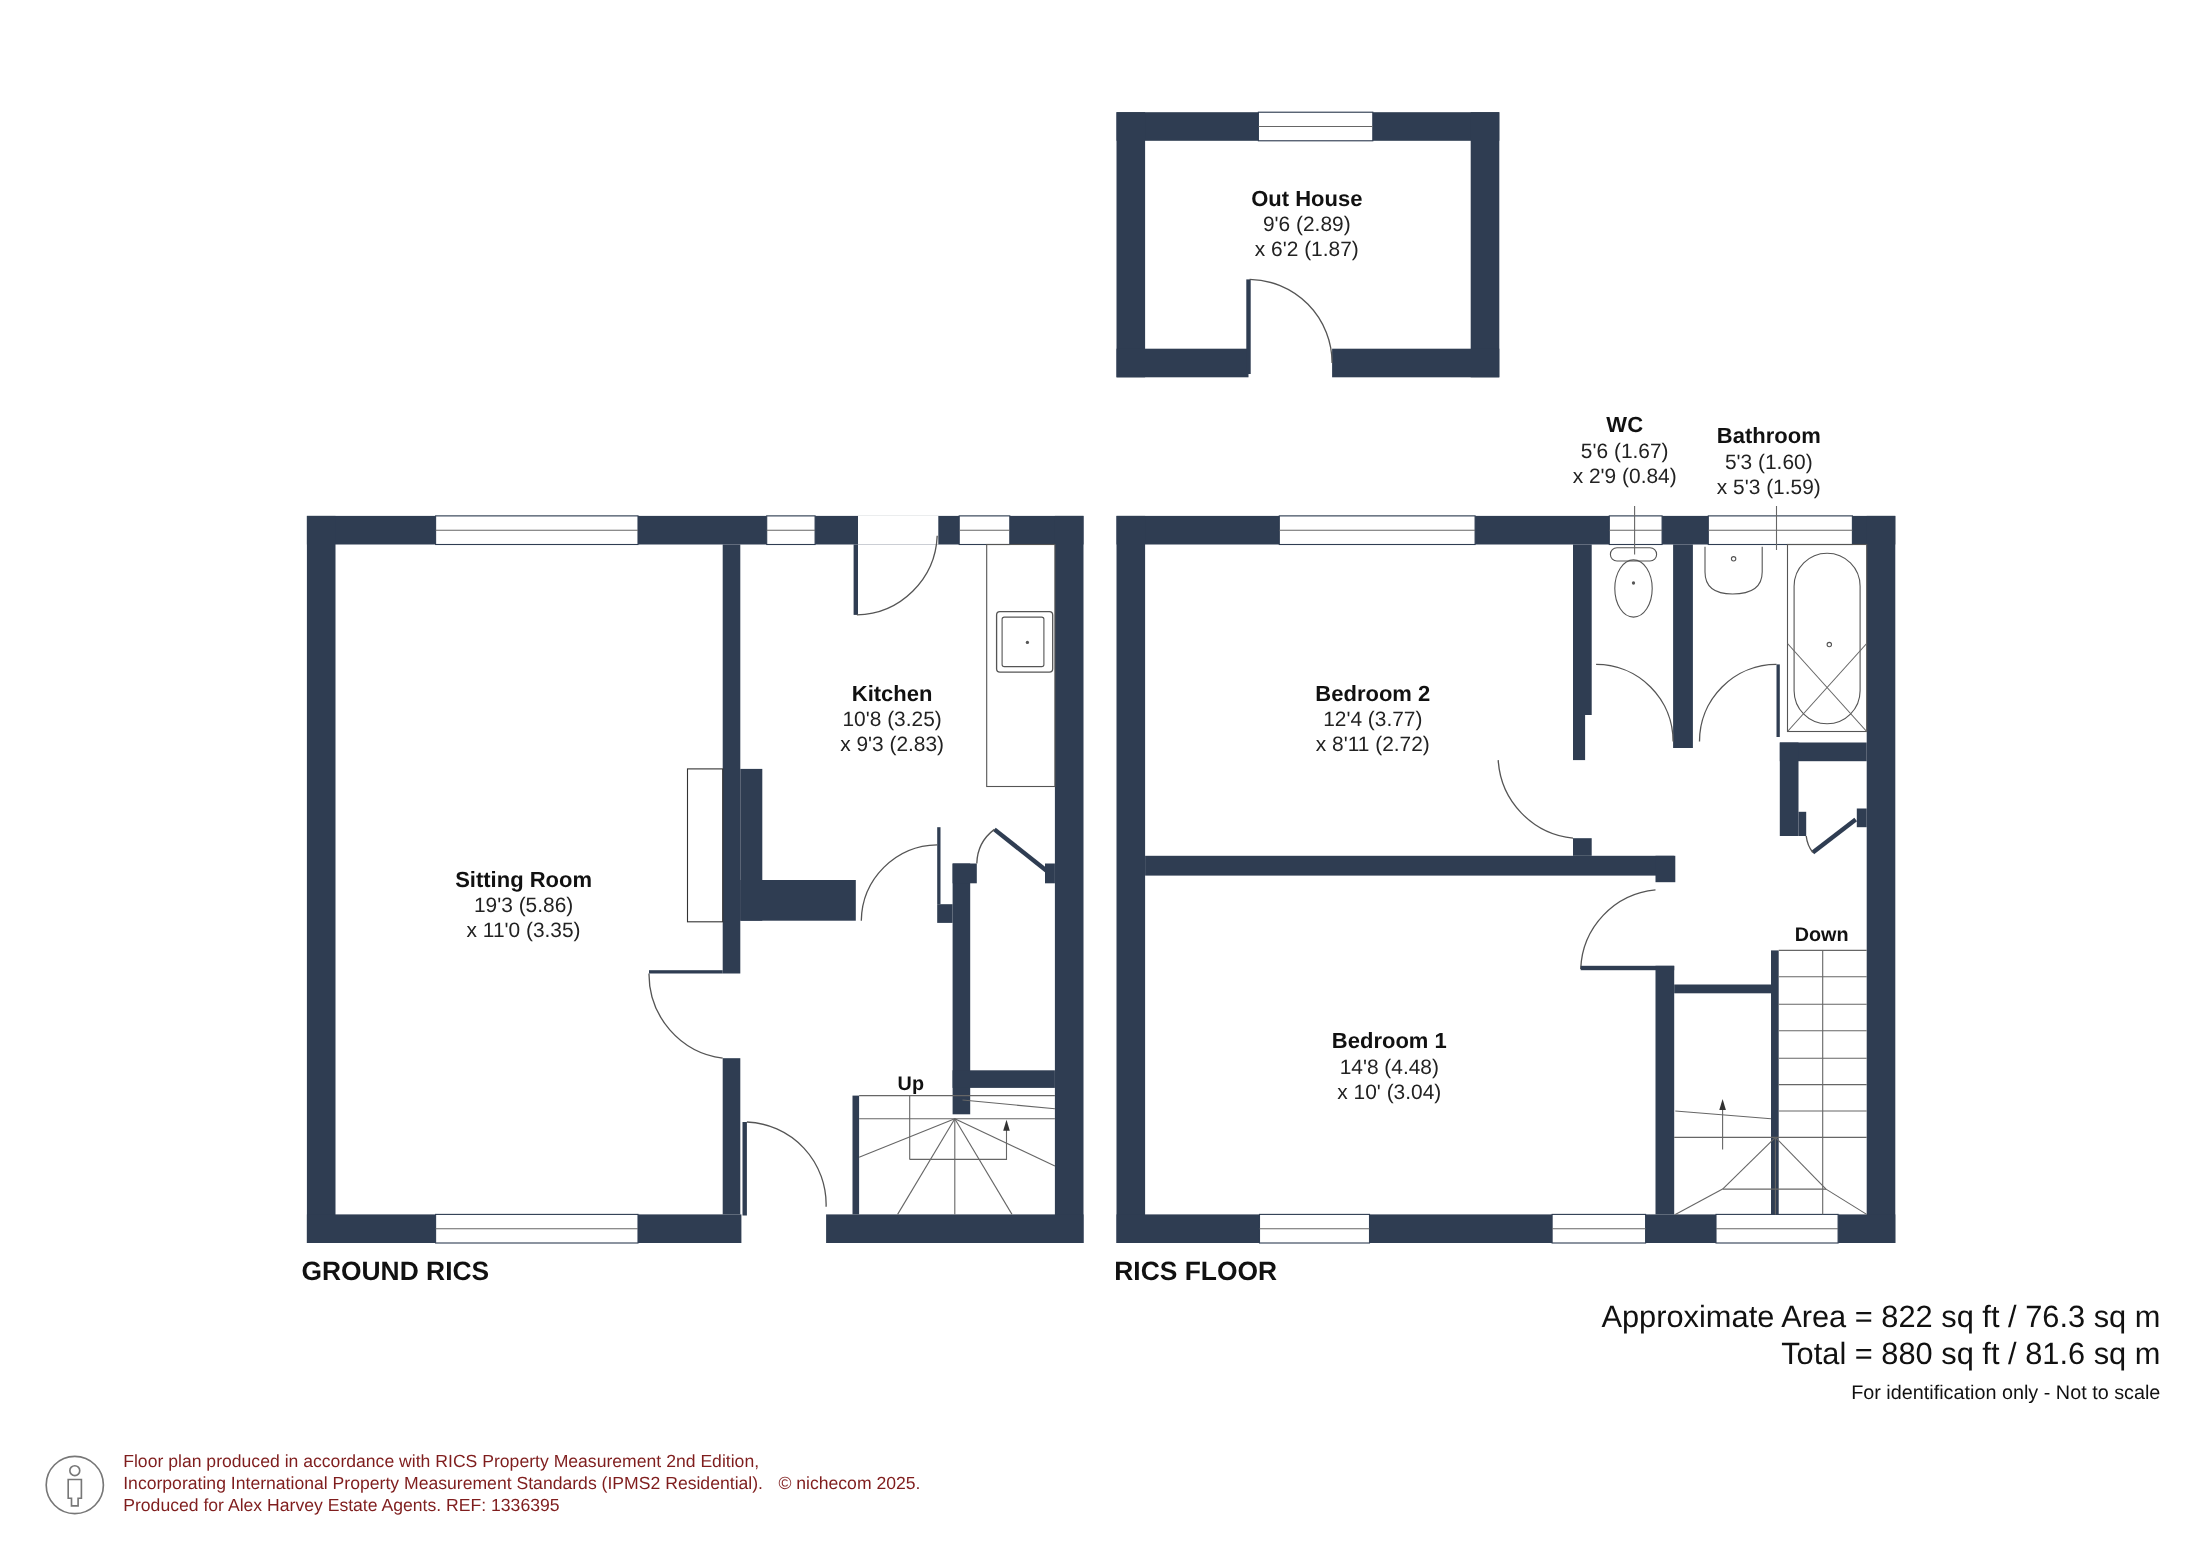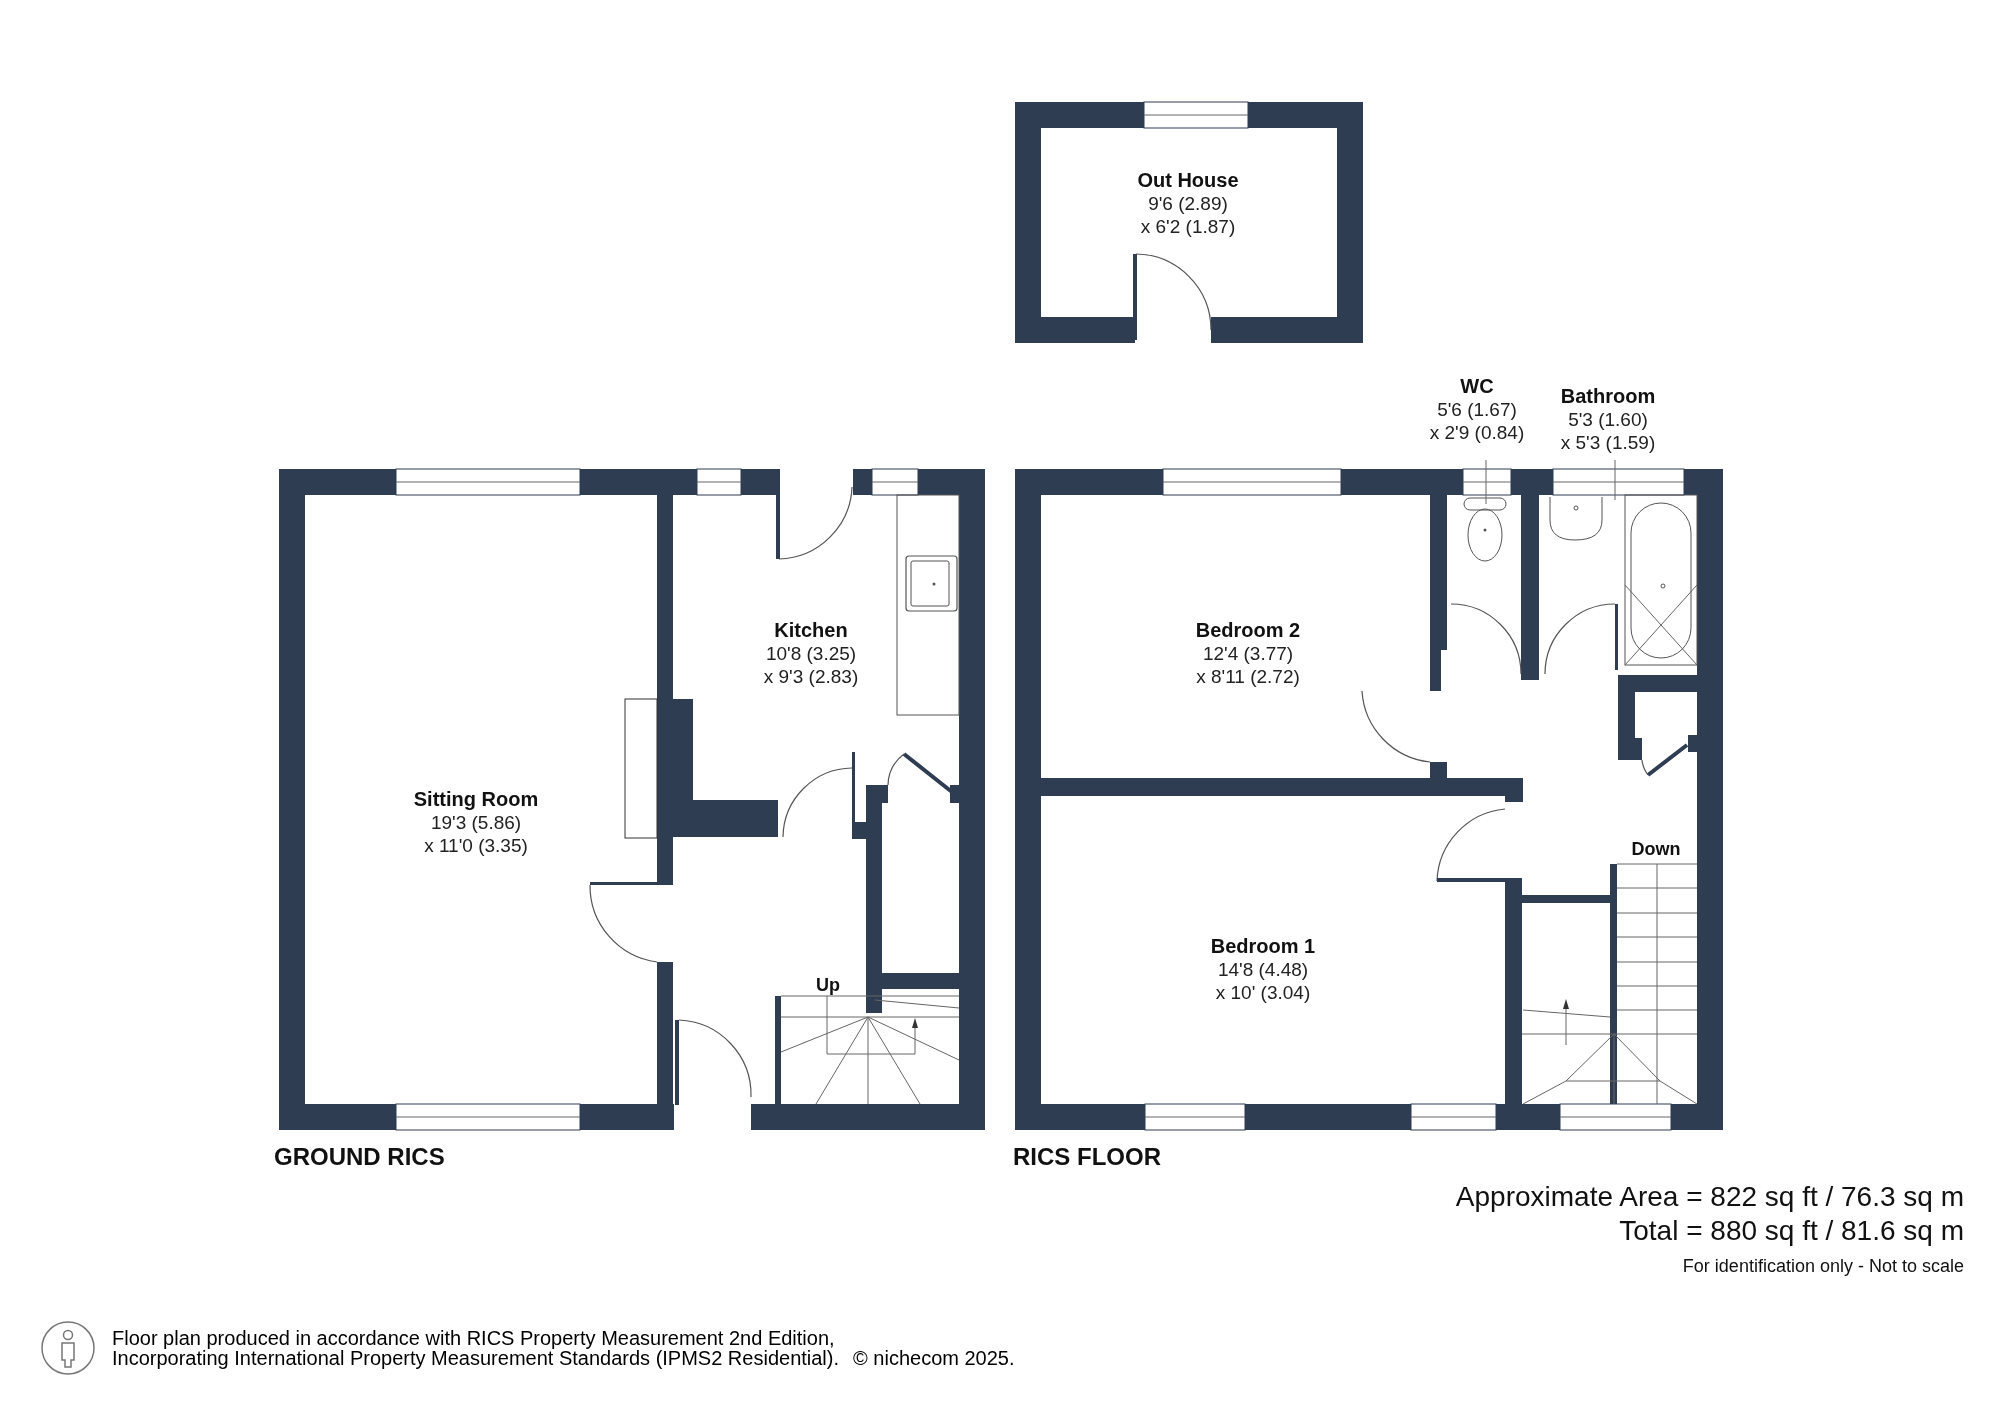--- a/index.html
+++ b/index.html
@@ -9,21 +9,21 @@
   .win { fill: #ffffff; stroke: #2f3d52; stroke-width: 1; }
   .line { stroke: #555; stroke-width: 1.2; fill: none; }
   .thin { stroke: #666; stroke-width: 1; fill: none; }
   .room-name { font-family: "Liberation Sans", sans-serif; font-weight: bold; font-size: 20px; fill: #111; text-anchor: middle; }
   .room-dim { font-family: "Liberation Sans", sans-serif; font-size: 19px; fill: #222; text-anchor: middle; }
   .floor-label { position: absolute; font-weight: bold; font-size: 24px; color: #111; }
   .area { position: absolute; right: 36px; text-align: right; color: #111; }
   .area .big { font-size: 28px; line-height: 34px; }
   .area .small { font-size: 18px; margin-top: 8px; }
   .footer { position: absolute; left: 40px; top: 1320px; display: flex; align-items: center; }
-  .footer .txt { font-size: 20px; color: #000000; line-height: 20px; margin-left: 16px; }
+  .footer .txt { font-size: 16px; color: #7f1d1d; line-height: 20px; margin-left: 16px; }
   .footer .txt span.copy { margin-left: 14px; }
 </style>
 </head>
 <body>
 
 <svg id="plan" viewBox="0 0 2000 1414" xmlns="http://www.w3.org/2000/svg">
 
   <g>
     <rect class="wall" x="1015" y="102" width="348" height="26"></rect>
     <rect class="wall" x="1015" y="102" width="26" height="241"></rect>
@@ -238,14 +238,15 @@
 
 <div class="footer">
   <svg width="56" height="56" viewBox="0 0 56 56">
     <circle cx="28" cy="28" r="26" fill="none" stroke="#777" stroke-width="1.5"></circle>
     <circle cx="28" cy="15" r="4.5" fill="none" stroke="#777" stroke-width="1.5"></circle>
     <path d="M22 23 L34 23 L34 40 L31 40 L31 47 L25 47 L25 40 L22 40 Z" fill="none" stroke="#777" stroke-width="1.5"></path>
   </svg>
   <div class="txt">
     <div>Floor plan produced in accordance with RICS Property Measurement 2nd Edition,</div>
     <div><span>Incorporating International Property Measurement Standards (IPMS2 Residential).</span><span class="copy">© nichecom 2025.</span></div>
+    <div>Produced for Alex Harvey Estate Agents.   REF: 1336395</div>
   </div>
 </div>
 
 </body></html>

